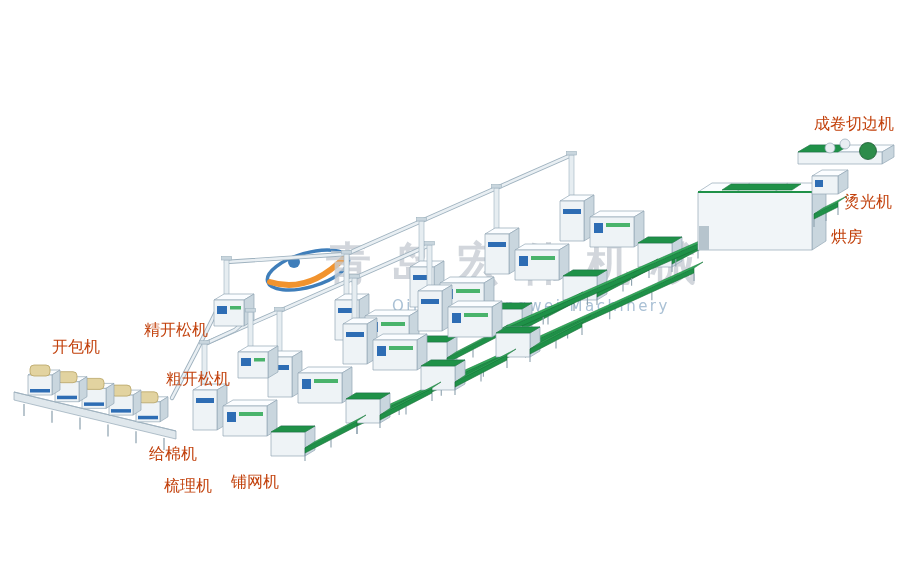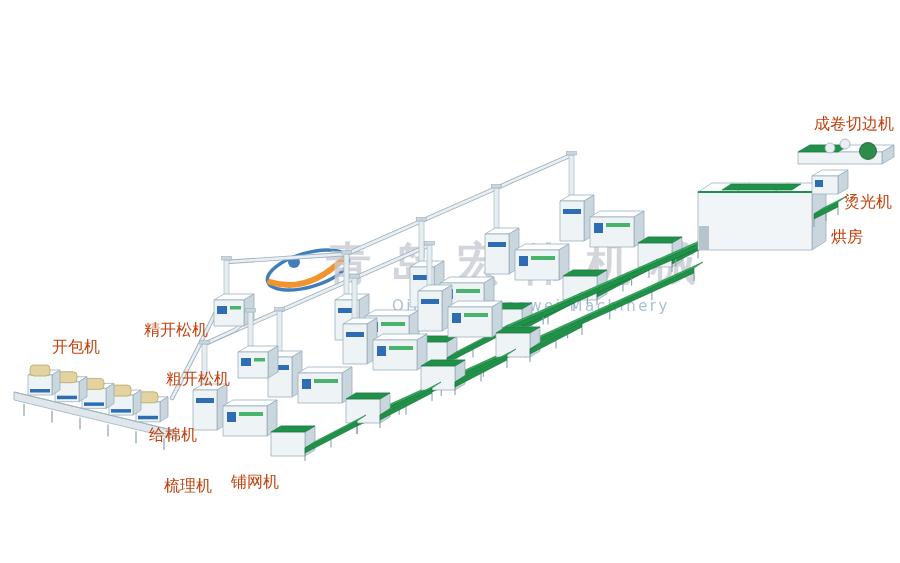--- a/index.html
+++ b/index.html
@@ -11,21 +11,21 @@
   .wm-cn{position:absolute;left:326px;top:234px;font-size:45px;font-weight:700;letter-spacing:20px;color:#c7cdd4;opacity:.8;white-space:nowrap}
   .wm-en{position:absolute;left:392px;top:297px;font-size:15px;letter-spacing:2.5px;color:#aac1d5;white-space:nowrap}
   .title{position:absolute;left:296px;top:101px;font-size:23px;font-weight:700;letter-spacing:3px;color:#000;white-space:nowrap}
   .mlabel{position:absolute;font-size:16px;color:#c2410c;white-space:nowrap}
   #lb-roll{left:814px;top:114px}
   #lb-glaze{left:844px;top:192px}
   #lb-dry{left:831px;top:227px}
   #lb-bale{left:52px;top:337px}
   #lb-coarse{left:144px;top:320px}
   #lb-fine{left:166px;top:369px}
-  #lb-feed{left:149px;top:425px}
+  #lb-feed{left:149px;top:444px}
   #lb-card{left:164px;top:476px}
   #lb-lap{left:231px;top:472px}
 </style>
 </head>
 <body>
 
 <div class="stage">
 
   <div class="watermark">
     <svg class="wm-logo" viewBox="0 0 96 64">

